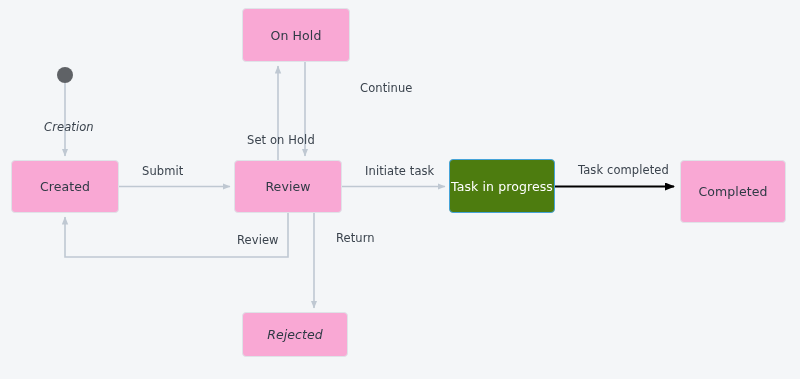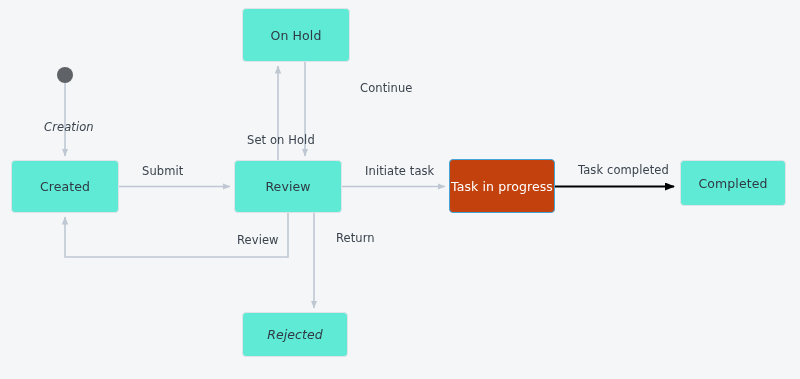--- a/index.html
+++ b/index.html
@@ -26,30 +26,30 @@
     width: 800px;
     height: 379px;
     pointer-events: none;
   }
   .node {
     position: absolute;
     box-sizing: border-box;
     display: flex;
     align-items: center;
     justify-content: center;
-    background: #5eead4;
+    background: #f9a8d4;
     border: 1px solid #dfe3e8;
     border-radius: 4px;
     font-size: 12.5px;
     color: #2f3a45;
     letter-spacing: 0.1px;
     box-shadow: 0 0 0 0 rgba(0,0,0,0);
   }
   .node.active {
-    background: #c2410c;
+    background: #4d7c0f;
     border-color: #45a3d8;
     color: #ffffff;
   }
   .edge-label {
     position: absolute;
     font-size: 11.5px;
     color: #3a434d;
     white-space: nowrap;
     letter-spacing: 0.1px;
   }
@@ -120,21 +120,21 @@
   </div>
 
   <div class="node" style="left:242px; top:8px; width:108px; height:54px;">
     <span>On Hold</span>
   </div>
 
   <div class="node active" style="left:449px; top:159px; width:106px; height:54px;">
     <span>Task in progress</span>
   </div>
 
-  <div class="node" style="left:680px; top:160px; width:106px; height:46px;">
+  <div class="node" style="left:680px; top:160px; width:106px; height:63px;">
     <span>Completed</span>
   </div>
 
   <div class="node" style="left:242px; top:312px; width:106px; height:45px;font-style:italic;">
     <span>Rejected</span>
   </div>
 
   <div class="edge-label" style="left:44px; top:120px;font-style:italic;">Creation</div>
 
   <div class="edge-label" style="left:142px; top:164px;">Submit</div>

